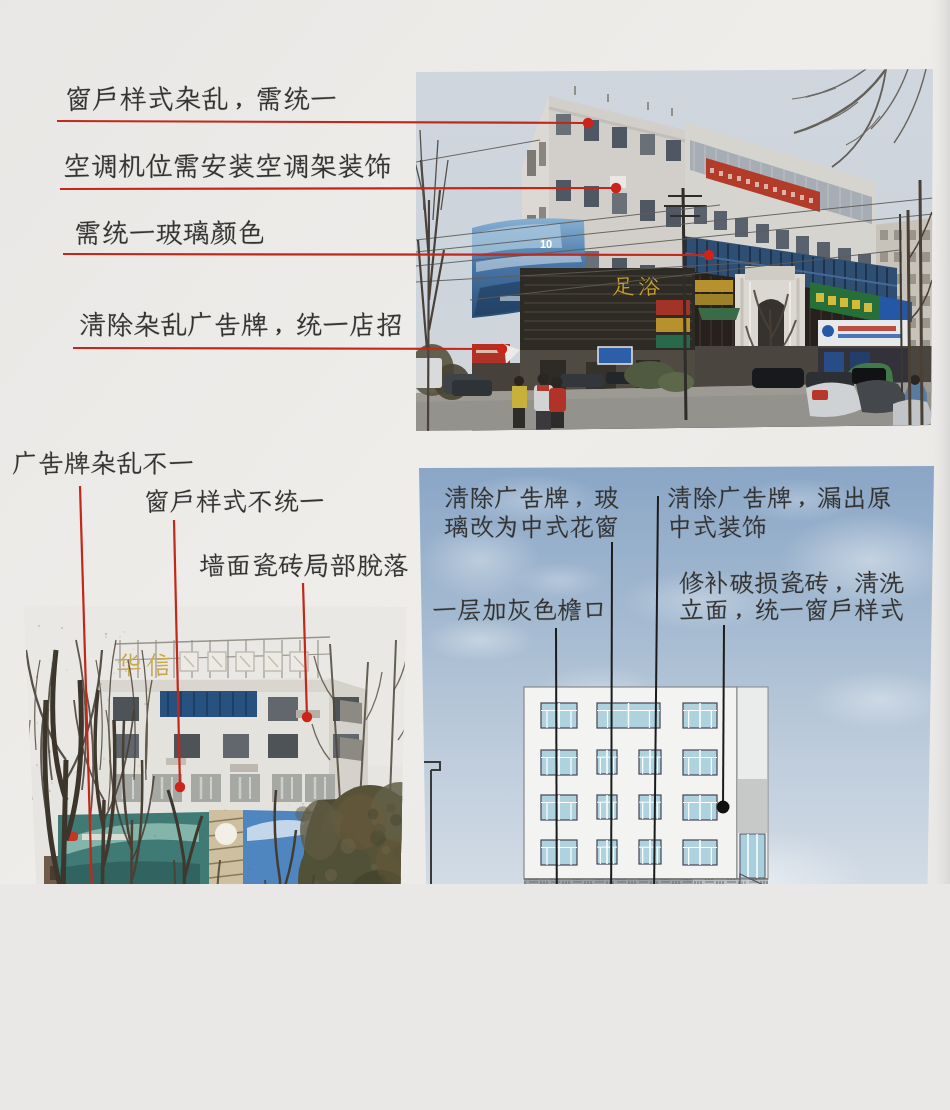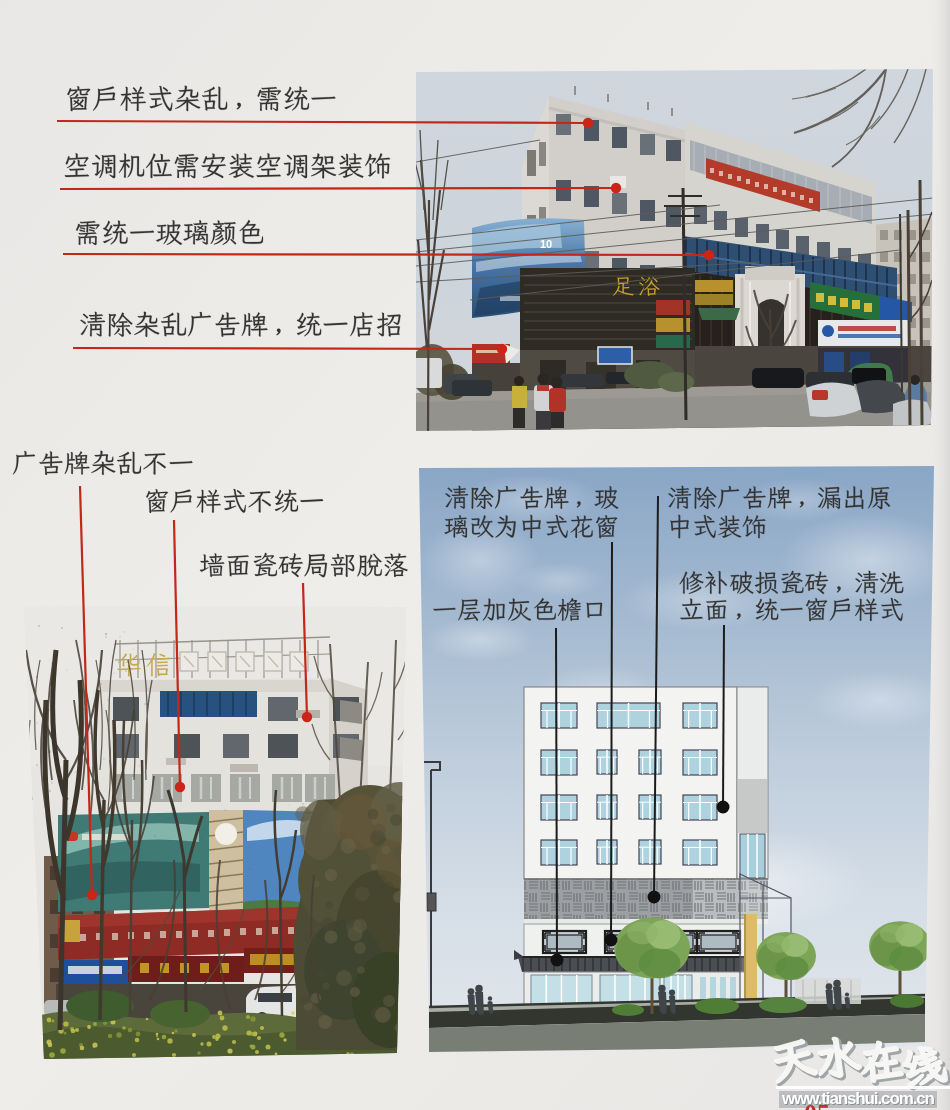--- a/index.html
+++ b/index.html
@@ -1,15 +1,15 @@
 <!DOCTYPE html>
 <html><head><meta charset="utf-8">
 <style>
 html,body{margin:0;padding:0;background:#e9e8e6}
-#page{position:relative;width:950px;height:1110px;overflow:hidden;font-family:"Liberation Sans",sans-serif}
+#page{position:relative;width:950px;height:884px;overflow:hidden;font-family:"Liberation Sans",sans-serif}
 </style></head><body>
 <div id="page">
 <svg width="950" height="1110" viewBox="0 0 950 1110">
 <defs>
 
 <path id="u7A97" d="M424 192 485 151Q450 121 413 95Q376 69 337 45Q315 32 315 22Q315 15 327 15Q341 15 368 28Q395 40 426 58Q457 76 484 94Q511 112 526 123Q549 106 573 88Q597 70 622 50Q628 46 632 43Q637 40 641 40Q651 40 663 54Q675 68 675 78Q675 81 673 84Q671 88 662 95Q653 102 632 118Q611 133 572 161Q597 182 624 208Q651 235 670 258Q690 280 690 288Q690 296 680 308Q670 321 658 331Q645 341 637 341Q629 341 629 327Q628 317 626 307Q624 297 613 284Q571 232 528 190L468 229Q481 241 494 255Q508 269 521 285Q524 288 524 293Q524 297 515 308Q506 319 494 330Q483 340 474 340Q464 340 464 328Q464 318 459 308Q454 297 447 286Q437 271 423 256Q406 267 388 277Q370 287 352 297Q346 300 340 300Q332 300 324 288Q315 276 315 268Q315 263 318 260Q321 256 325 254L386 216Q371 201 354 186Q338 171 320 157Q302 142 302 133Q302 128 309 128Q313 128 318 130Q322 131 329 133L339 138Q361 149 382 162Q403 176 424 192ZM736 374 716 12 272 2 256 349ZM274 -50 778 -40Q787 -40 794 -38Q800 -36 800 -29Q800 -17 775 14L803 375Q804 378 806 382Q808 386 808 391Q808 402 795 414Q782 425 759 425H751L418 407Q430 417 448 432Q466 448 480 464Q494 479 494 486Q494 496 483 508Q472 520 458 529Q444 538 436 538Q426 538 426 523V515Q426 505 420 492Q415 480 399 459Q383 438 351 403L260 398Q199 417 184 417Q173 417 173 410Q173 407 175 403Q177 399 180 394Q187 382 191 367Q195 352 196 333L211 -4V-20Q211 -31 210 -41Q210 -51 208 -63V-69Q208 -84 220 -93Q232 -102 244 -106Q257 -111 260 -111Q276 -111 276 -94V-92ZM627 479H655Q741 479 831 493Q852 497 852 508Q852 516 843 526Q834 536 822 544Q811 552 804 552Q802 552 800 552Q798 551 796 550Q758 529 664 529Q657 529 651 530Q645 530 639 530Q616 532 608 538Q600 545 600 561V565L602 654L836 668Q823 646 807 624Q791 603 774 583Q761 567 761 559Q761 553 767 553Q776 553 801 570Q826 587 855 612Q884 636 905 659Q910 664 918 670Q927 675 927 683Q927 694 912 706Q897 718 880 718H871L523 697L524 775Q524 792 508 800Q492 807 475 810Q458 812 456 812Q444 812 444 805Q444 802 449 795Q457 785 460 773Q463 761 463 752L464 694L219 679Q222 688 226 700Q229 711 229 717Q229 732 213 736Q197 741 189 741Q176 741 170 721Q158 675 137 626Q116 578 90 536Q84 527 84 520Q84 511 99 498Q114 486 126 486Q138 486 144 499Q160 530 175 564Q190 597 202 630L379 640Q374 618 350 591Q326 564 294 538Q262 513 232 492Q201 471 183 459Q166 448 166 440Q166 434 176 434Q187 434 215 444Q243 455 282 476Q320 496 362 527Q404 558 443 599Q449 605 449 610Q449 615 443 623Q437 631 423 643L544 650L542 556V552Q542 511 562 496Q581 481 627 479Z"></path>
 <path id="u6237" d="M262 277 815 304Q824 305 830 307Q837 309 837 316Q837 322 831 333Q825 344 809 361L834 515Q835 520 840 526Q844 532 844 539Q844 550 834 558Q825 567 814 572Q803 577 796 577H791L286 546Q286 571 286 595Q285 619 285 642Q349 646 418 656Q488 667 554 680Q620 692 674 704Q729 716 762 724Q796 733 799 735Q804 740 804 747Q804 756 795 770Q786 784 774 796Q761 807 751 807Q745 807 741 803Q731 794 722 790Q712 785 698 780Q662 768 612 754Q563 741 506 728Q450 716 394 706Q338 696 290 691Q235 718 219 718Q209 718 209 709Q209 705 210 702Q219 669 220 625Q220 610 220 595Q221 580 221 566Q221 506 217 433Q213 360 196 280Q180 199 146 117Q111 35 49 -43Q29 -69 29 -80Q29 -86 35 -86Q46 -86 76 -62Q105 -38 141 8Q177 54 210 122Q244 189 262 277ZM768 519 743 357 272 333Q277 374 280 414Q284 453 285 491Z"></path>
 <path id="u6837" d="M60 528Q53 528 53 523Q55 511 62 498Q81 468 100 468Q118 468 134 470L225 477Q154 278 53 128Q43 114 43 105Q43 96 49 96Q66 96 118 162Q171 228 198 278Q224 327 245 392Q238 312 238 232Q238 152 234 44V18Q234 -11 230 -30Q225 -49 225 -60Q225 -70 239 -84Q253 -97 273 -97Q291 -97 291 -72L297 366Q327 328 365 266Q378 245 389 245Q400 245 420 263Q428 271 428 280Q428 288 396 332Q354 385 340 398Q326 412 318 412Q311 412 297 398L298 482L316 484Q342 487 398 490L416 492Q439 494 439 506Q439 520 418 534Q398 549 391 549Q384 549 375 546Q366 543 345 541L299 537L302 751Q302 762 297 769Q292 776 272 783Q252 790 239 790Q226 790 226 782Q226 778 234 764Q243 750 243 730V703Q242 677 242 632Q241 587 240 533L114 523H102Q85 523 60 528ZM522 521 646 529 645 418 530 411H518Q497 411 488 414Q479 416 474 416Q470 416 470 409Q470 402 479 388Q488 373 494 366Q501 360 521 360H534Q540 360 547 361L645 367L644 234L464 227H453Q431 227 422 230Q414 232 410 232Q405 232 405 224Q405 217 413 202Q421 187 428 180Q435 173 453 173L643 180L642 19Q642 -19 638 -37Q633 -55 633 -64Q633 -74 648 -88Q664 -103 687 -103Q706 -103 706 -74V182L950 191Q974 193 974 205Q974 212 965 223Q956 234 944 242Q932 251 925 251Q918 251 911 248Q904 246 894 245Q884 244 874 243L706 236V370L858 379Q881 381 881 392Q881 409 849 428Q837 435 832 435Q827 435 814 431Q801 427 781 426L706 422V532L893 542Q902 543 908 546Q915 549 915 560Q915 570 896 584Q876 599 868 599Q861 599 852 596Q844 594 815 591L726 586Q753 620 792 678Q831 737 831 754Q831 772 794 793Q780 801 771 801Q762 801 762 789V783Q762 764 740 708Q718 652 673 582L505 570H494Q474 570 465 572Q456 575 452 575Q447 575 447 569Q447 549 471 525Q478 520 500 520ZM593 607Q600 594 610 594Q620 594 635 605Q650 616 650 624Q650 633 640 648Q629 664 614 683Q599 702 584 720Q568 738 557 750Q546 762 542 766Q537 771 528 771Q518 771 506 760Q495 750 495 744Q495 737 502 730Q560 668 593 607Z"></path>
 <path id="u5F0F" d="M312 311V104Q250 89 217 82Q184 76 170 74Q157 73 154 73Q148 73 142 74Q135 74 127 75H123Q114 75 114 68Q114 64 115 62Q126 34 142 18Q159 3 174 3Q182 3 230 16Q279 30 360 60Q442 90 549 139Q578 153 578 167Q578 175 564 175Q557 175 540 170Q497 156 456 144Q414 131 374 120V315L508 323Q518 324 524 326Q531 328 531 335Q531 342 522 353Q513 364 501 373Q489 382 479 382Q475 382 469 380Q459 376 447 374Q435 373 424 372L224 362H217Q206 362 196 364Q185 366 174 369Q172 370 169 370Q164 370 164 365Q164 362 165 360Q177 323 192 314Q208 306 228 306Q233 306 239 306Q245 306 252 307ZM753 612Q762 612 770 620Q777 629 782 639Q787 649 787 652Q787 660 772 675Q757 690 734 708Q712 725 689 742Q666 758 648 768Q631 779 627 779Q619 779 609 768Q599 756 599 747Q599 739 613 728Q643 706 676 678Q708 650 734 623Q745 612 753 612ZM598 511 879 526Q891 527 900 530Q909 533 909 540Q909 551 898 562Q886 574 872 582Q858 591 852 591Q847 591 839 588Q827 584 815 582Q803 581 792 580L584 568Q573 620 564 673Q554 726 546 787Q545 802 538 808Q531 815 511 819Q489 824 479 824Q465 824 465 816Q465 812 470 804Q477 794 482 782Q486 771 488 753Q495 704 504 658Q512 612 522 565L165 545H155Q143 545 133 546Q123 548 114 550Q111 551 109 552Q107 552 105 552Q98 552 98 545Q98 541 101 533Q115 500 130 494Q146 487 162 487Q167 487 173 488Q179 488 184 488L535 507Q570 363 616 250Q663 138 712 60Q760 -18 802 -58Q845 -98 872 -98Q891 -98 905 -82Q919 -67 924 -41Q935 15 940 71Q945 127 945 178Q945 209 933 209Q922 209 917 182Q909 134 897 89Q885 44 875 15Q865 -14 861 -14Q858 -14 855 -11Q807 32 768 92Q728 153 698 220Q668 286 647 347Q626 408 614 452Q602 496 598 511Z"></path>
 <path id="u6742" d="M567 261 881 274Q892 275 901 278Q910 281 910 288Q910 295 900 306Q890 318 876 328Q863 337 854 337Q851 337 845 335Q832 330 822 328Q812 327 803 326L528 313V374Q528 387 512 394Q496 402 480 405Q463 408 461 408Q452 408 452 402Q452 398 454 395Q466 372 466 343V310L154 295H139Q130 295 121 296Q112 297 101 300Q100 300 100 300Q99 301 98 301Q93 301 93 296Q93 293 94 291Q101 268 120 250Q130 240 154 240Q159 240 164 240Q170 240 177 241L417 255Q333 176 248 116Q163 55 65 5Q43 -7 43 -17Q43 -24 56 -24Q61 -24 100 -11Q139 2 198 31Q258 60 328 108Q398 155 466 224V12Q466 -7 464 -22Q463 -37 460 -53Q459 -56 459 -59Q459 -62 459 -64Q459 -76 470 -85Q481 -94 494 -99Q507 -104 512 -104Q528 -104 528 -82V227Q651 132 736 80Q822 29 869 9Q916 -11 924 -11Q934 -11 946 -2Q958 8 967 19Q976 30 976 33Q976 42 961 46Q851 83 751 142Q651 202 567 261ZM141 344Q141 336 154 336Q166 336 196 346Q225 356 264 376Q302 397 332 420Q361 444 394 491Q427 538 453 625L620 635Q602 475 602 462Q602 419 644 401Q670 390 728 390Q786 390 822 396Q858 403 874 420Q891 436 895 464Q899 493 897 550Q895 607 878 607Q866 607 859 568Q852 528 840 486Q834 464 807 458Q780 453 736 453Q693 453 682 460Q671 467 671 476Q671 485 688 634Q689 639 692 645Q696 651 696 660Q696 670 682 682Q667 693 646 693L469 682Q481 740 483 794Q483 815 438 826Q421 830 408 830Q396 830 396 819Q396 816 402 804Q407 791 407 758Q407 724 396 676L235 665Q209 665 200 668Q190 670 186 670Q176 670 176 662Q176 659 185 641Q200 611 233 611L381 621Q361 558 338 520Q306 465 242 418Q206 390 174 372Q141 354 141 344Z"></path>

